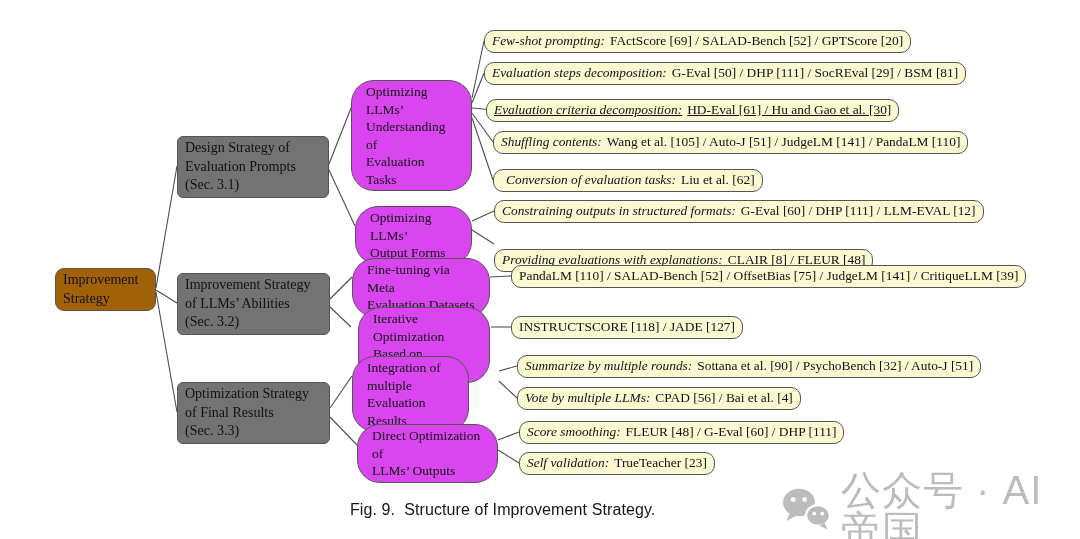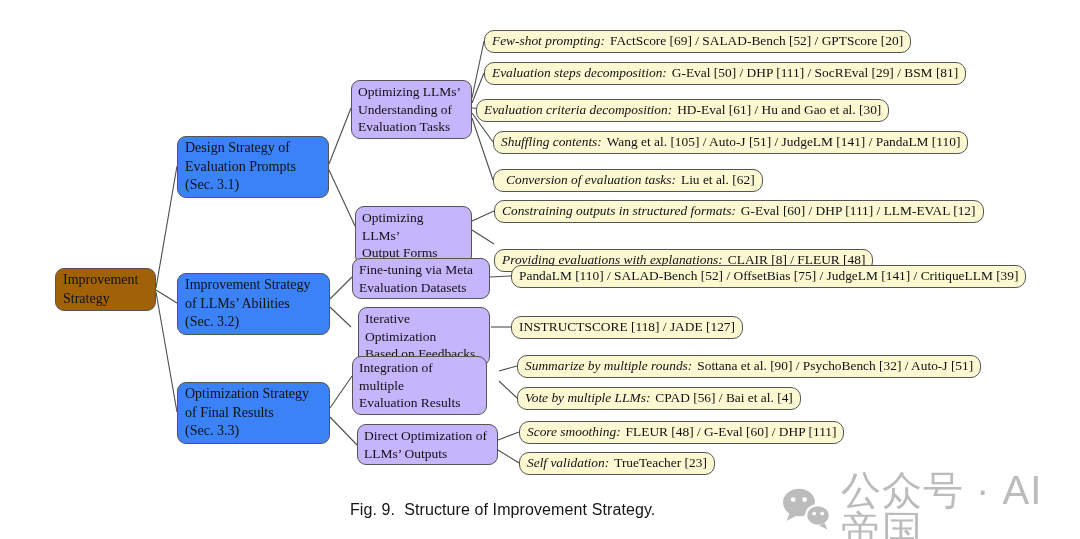--- a/index.html
+++ b/index.html
@@ -17,22 +17,22 @@
     border:1.2px solid #555555;
     border-radius:9px;
     box-sizing:border-box;
     color:#111111;
     white-space:pre-line;
     line-height:18.5px;
     font-size:14px;
     padding:2px 7px;
   }
   .root{background:#a16207;}
-  .lv2{background:#3b82f6;}
-  .lv3{background:#c4b5fd;font-size:13.5px;line-height:17.5px;padding:2px 6px;}
+  .lv2{background:#737373;border-radius:6px;}
+  .lv3{background:#d946ef;font-size:13.5px;line-height:17.5px;padding:2px 14px;border-radius:23px;}
   .leaf{
     position:absolute;z-index:2;
     background:#fbf8d2;
     border:1.2px solid #555555;
     border-radius:10px;
     padding:1px 7px 2px 7px;
     font-size:13.4px;
     line-height:17.5px;
     white-space:nowrap;
     color:#111111;
@@ -41,26 +41,26 @@
   .lp:empty{display:none;margin:0;}
   
   #n-root{left:55px;top:268px;width:101px;}
   #n-design{left:177px;top:136px;width:152px;}
   #n-abilities{left:177px;top:273px;width:153px;}
   #n-final{left:177px;top:382px;width:153px;}
   #n-understanding{left:351px;top:80px;width:121px;}
   #n-outputforms{left:355px;top:206px;width:117px;}
   #n-finetuning{left:352px;top:258px;width:138px;}
   #n-iterative{left:358px;top:307px;width:132px;}
-  #n-integration{left:352px;top:356px;width:135px;}
+  #n-integration{left:352px;top:356px;width:117px;}
   #n-direct{left:357px;top:424px;width:141px;}
   
   #lf-fewshot{left:484px;top:30px;}
   #lf-steps{left:484px;top:62px;}
-  #lf-criteria{left:476px;top:99px;}
+  #lf-criteria{left:486px;top:99px;text-decoration:underline;}
   #lf-shuffling{left:493px;top:131px;}
   #lf-conversion{left:493px;top:169px;padding-left:12px;}
   #lf-constraining{left:494px;top:200px;}
   #lf-providing{left:494px;top:233px;margin-top:16px;}
   #lf-meta{left:511px;top:265px;}
   #lf-feedback{left:511px;top:316px;}
   #lf-summarize{left:517px;top:355px;}
   #lf-vote{left:517px;top:387px;}
   #lf-score{left:519px;top:421px;}
   #lf-self{left:519px;top:452px;}

